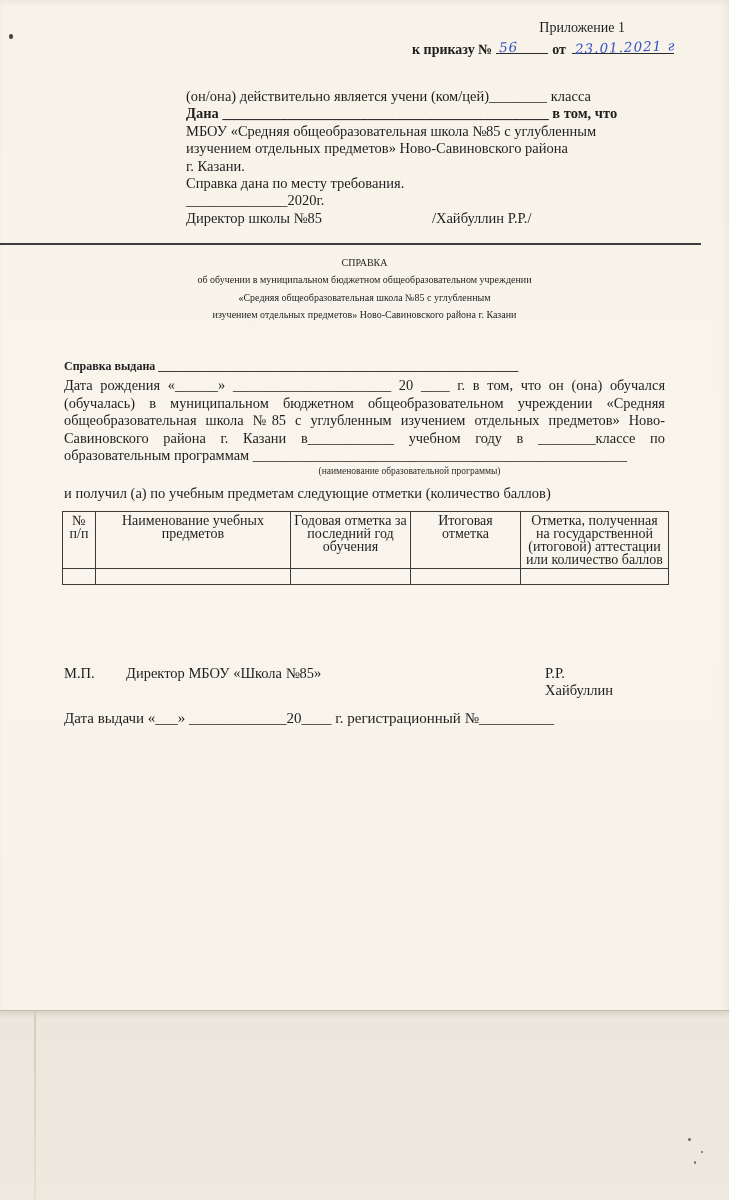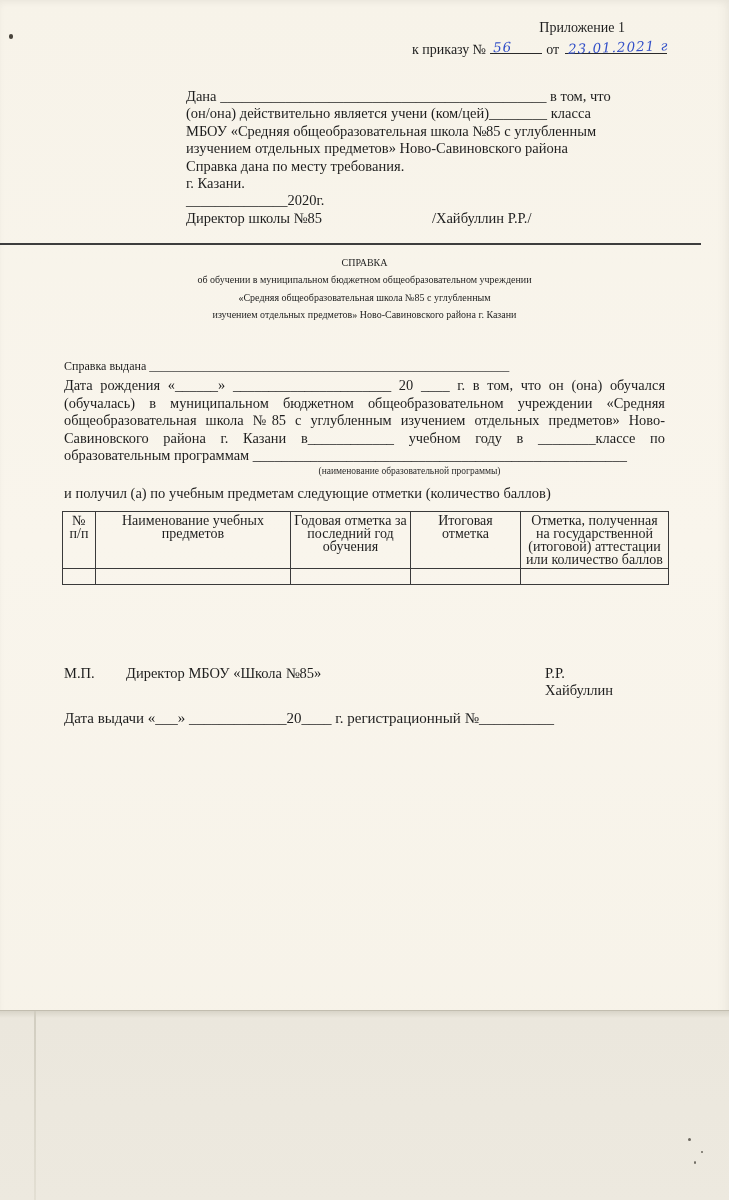--- a/index.html
+++ b/index.html
@@ -3,21 +3,21 @@
 <meta charset="utf-8">
 <style>
   html,body { margin:0; padding:0; }
   body { background:#cfccc4; font-family:"Liberation Serif", serif; }
   .page {
     position:relative; width:729px; height:1200px; margin:0 auto;
     background:linear-gradient(180deg,#f7f3e9 0%, #f9f5ec 45%, #f6f2e8 100%);
     overflow:hidden; color:#1e1e1e;
     box-shadow:inset -5px 0 10px rgba(0,0,0,0.035), inset 0 3px 6px rgba(0,0,0,0.03);
   }
-  .t { white-space:pre; }
+  .t { white-space:pre;font-weight:bold; }
   .appendix { position:absolute; top:20px; right:104px; font-size:14px; }
   .order-line { position:absolute; top:39px; left:412px; font-size:14px; white-space:nowrap; }
   .blank { display:inline-block; border-bottom:1px solid #2a2a2a; height:14px; position:relative; vertical-align:baseline; }
   .blank-num { width:52px; margin:0 4px; }
   .blank-date { width:102px; margin-left:6px; }
   .hw {
     position:absolute; left:3px; bottom:-2px; color:#3350c8;
     font-size:13.5px; font-style:italic; letter-spacing:1px;
     transform:rotate(-2deg); white-space:nowrap;
     font-family:"DejaVu Serif", serif;
@@ -61,28 +61,28 @@
 
   <div class="speck speck-tl"></div>
 
   <div class="appendix">Приложение 1</div>
 
   <div class="order-line">
     <span class="t">к приказу №</span><span class="blank blank-num"><span class="hw">56</span></span><span class="t">от</span><span class="blank blank-date"><span class="hw">23.01.2021 г</span></span>
   </div>
 
   <div class="top-note">
+    <div class="tn-line">(он/она) действительно является учени (ком/цей)________ класса</div>
     <div class="tn-line">
       <span class="t">Дана </span><span class="t">_____________________________________________</span><span class="t"> в том, что</span>
     </div>
-    <div class="tn-line">(он/она) действительно является учени (ком/цей)________ класса</div>
     <div class="tn-line">МБОУ «Средняя общеобразовательная школа №85 с углубленным</div>
     <div class="tn-line">изучением отдельных предметов» Ново-Савиновского района</div>
+    <div class="tn-line">г. Казани.</div>
     <div class="tn-line">Справка дана по месту требования.</div>
-    <div class="tn-line">г. Казани.</div>
     <div class="tn-line">______________2020г.</div>
     <div class="tn-director">
       <span>Директор школы №85</span><span class="tn-sign">/Хайбуллин Р.Р./</span>
     </div>
   </div>
 
   <div class="separator"></div>
 
   <div class="main-head">
     <div>СПРАВКА</div>

